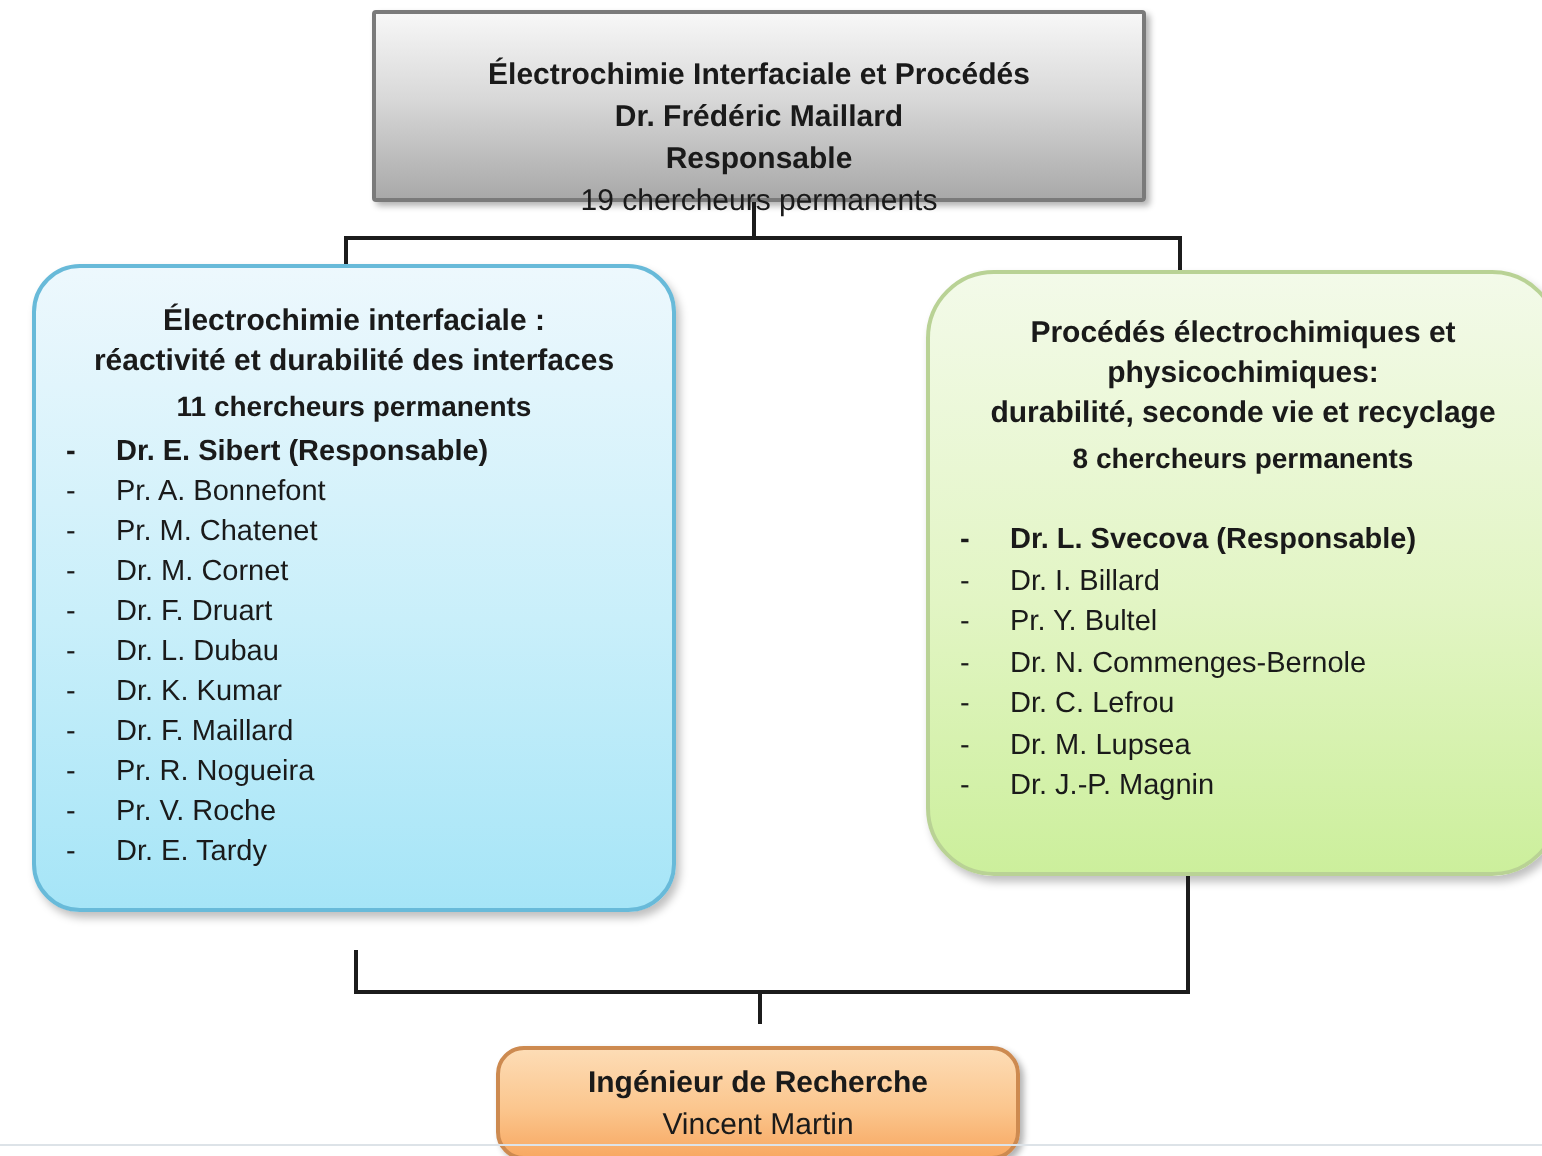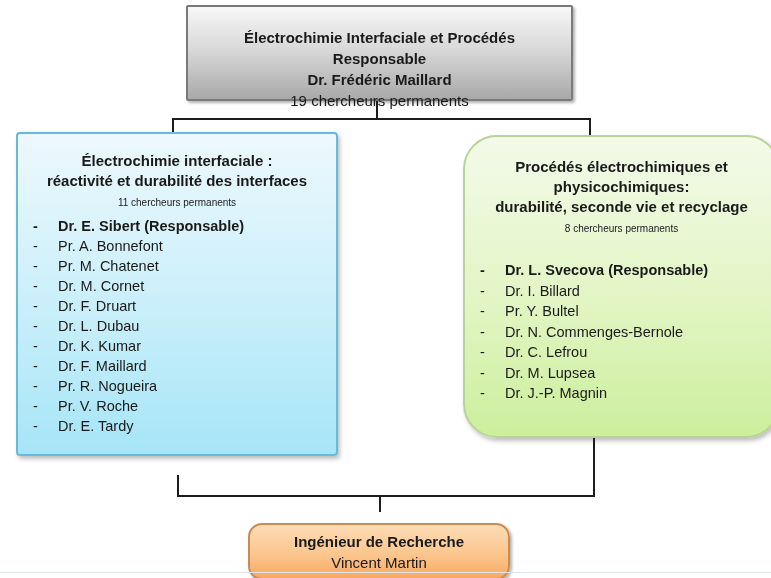--- a/index.html
+++ b/index.html
@@ -16,21 +16,21 @@
     left:186px;top:5px;width:387px;height:96px;
     border:2px solid #7a7a7a;border-radius:2px;
     background:linear-gradient(180deg,#f7f7f7 0%,#d9d9d9 45%,#a9a9a9 100%);
     box-shadow:2px 2px 3px rgba(0,0,0,0.30);
     padding-top:20px;font-size:15px;line-height:21px;
   }
 
   
   .blue{
     left:16px;top:132px;width:322px;height:324px;
-    border:2px solid #68bad9;border-radius:4px;
+    border:2px solid #68bad9;border-radius:24px;
     background:linear-gradient(180deg,#edf8fd 0%,#c9effa 55%,#a6e5f7 100%);
     box-shadow:2px 3px 4px rgba(0,0,0,0.25);
     padding-top:17px;font-size:15px;line-height:20px;
   }
 
   
   .green{
     left:463px;top:135px;width:317px;height:303px;
     border:2px solid #b9d295;border-radius:34px;
     background:linear-gradient(180deg,#f3fae9 0%,#e2f5c4 55%,#ccef9c 100%);
@@ -40,21 +40,21 @@
 
   
   .orange{
     left:248px;top:523px;width:262px;height:57px;
     border:2px solid #cd8a50;border-radius:14px;
     background:linear-gradient(180deg,#fddcb5 0%,#fbc68e 55%,#f8a963 100%);
     box-shadow:2px 2px 3px rgba(0,0,0,0.30);
     padding-top:6px;font-size:15px;line-height:21px;
   }
 
-  .count{font-weight:normal;font-size:10px;margin-top:2px;}
+  .count{font-weight:bold;font-size:14px;margin-top:2px;}
 
   .memberlist{margin-top:3px;padding-left:15px;font-size:14.5px;line-height:20px;}
   .green .memberlist{margin-top:21px;line-height:20.5px;}
   .li{display:flex;}
   .dash{width:25px;flex:0 0 25px;}
   .nm{flex:1;}
 
   
   .line{position:absolute;background:#1c1c1c;}
   .v{width:2px;}
@@ -62,22 +62,22 @@
 
   .baseline{position:absolute;left:0;top:572px;width:771px;height:1px;background:#dde3e8;}
 </style>
 </head>
 <body>
 
 <div class="stage">
 
   <div class="box root center">
     <div class="bold">Électrochimie Interfaciale et Procédés</div>
+    <div class="bold">Dr. Frédéric Maillard</div>
     <div class="bold">Responsable</div>
-    <div class="bold">Dr. Frédéric Maillard</div>
     <div>19 chercheurs permanents</div>
   </div>
 
   <div class="line v" style="left:376px;top:101px;height:19px;"></div>
   <div class="line h" style="left:172px;top:118px;width:419px;"></div>
   <div class="line v" style="left:172px;top:118px;height:16px;"></div>
   <div class="line v" style="left:589px;top:118px;height:19px;"></div>
 
   <div class="box blue">
     <div class="center bold">Électrochimie interfaciale :</div>

